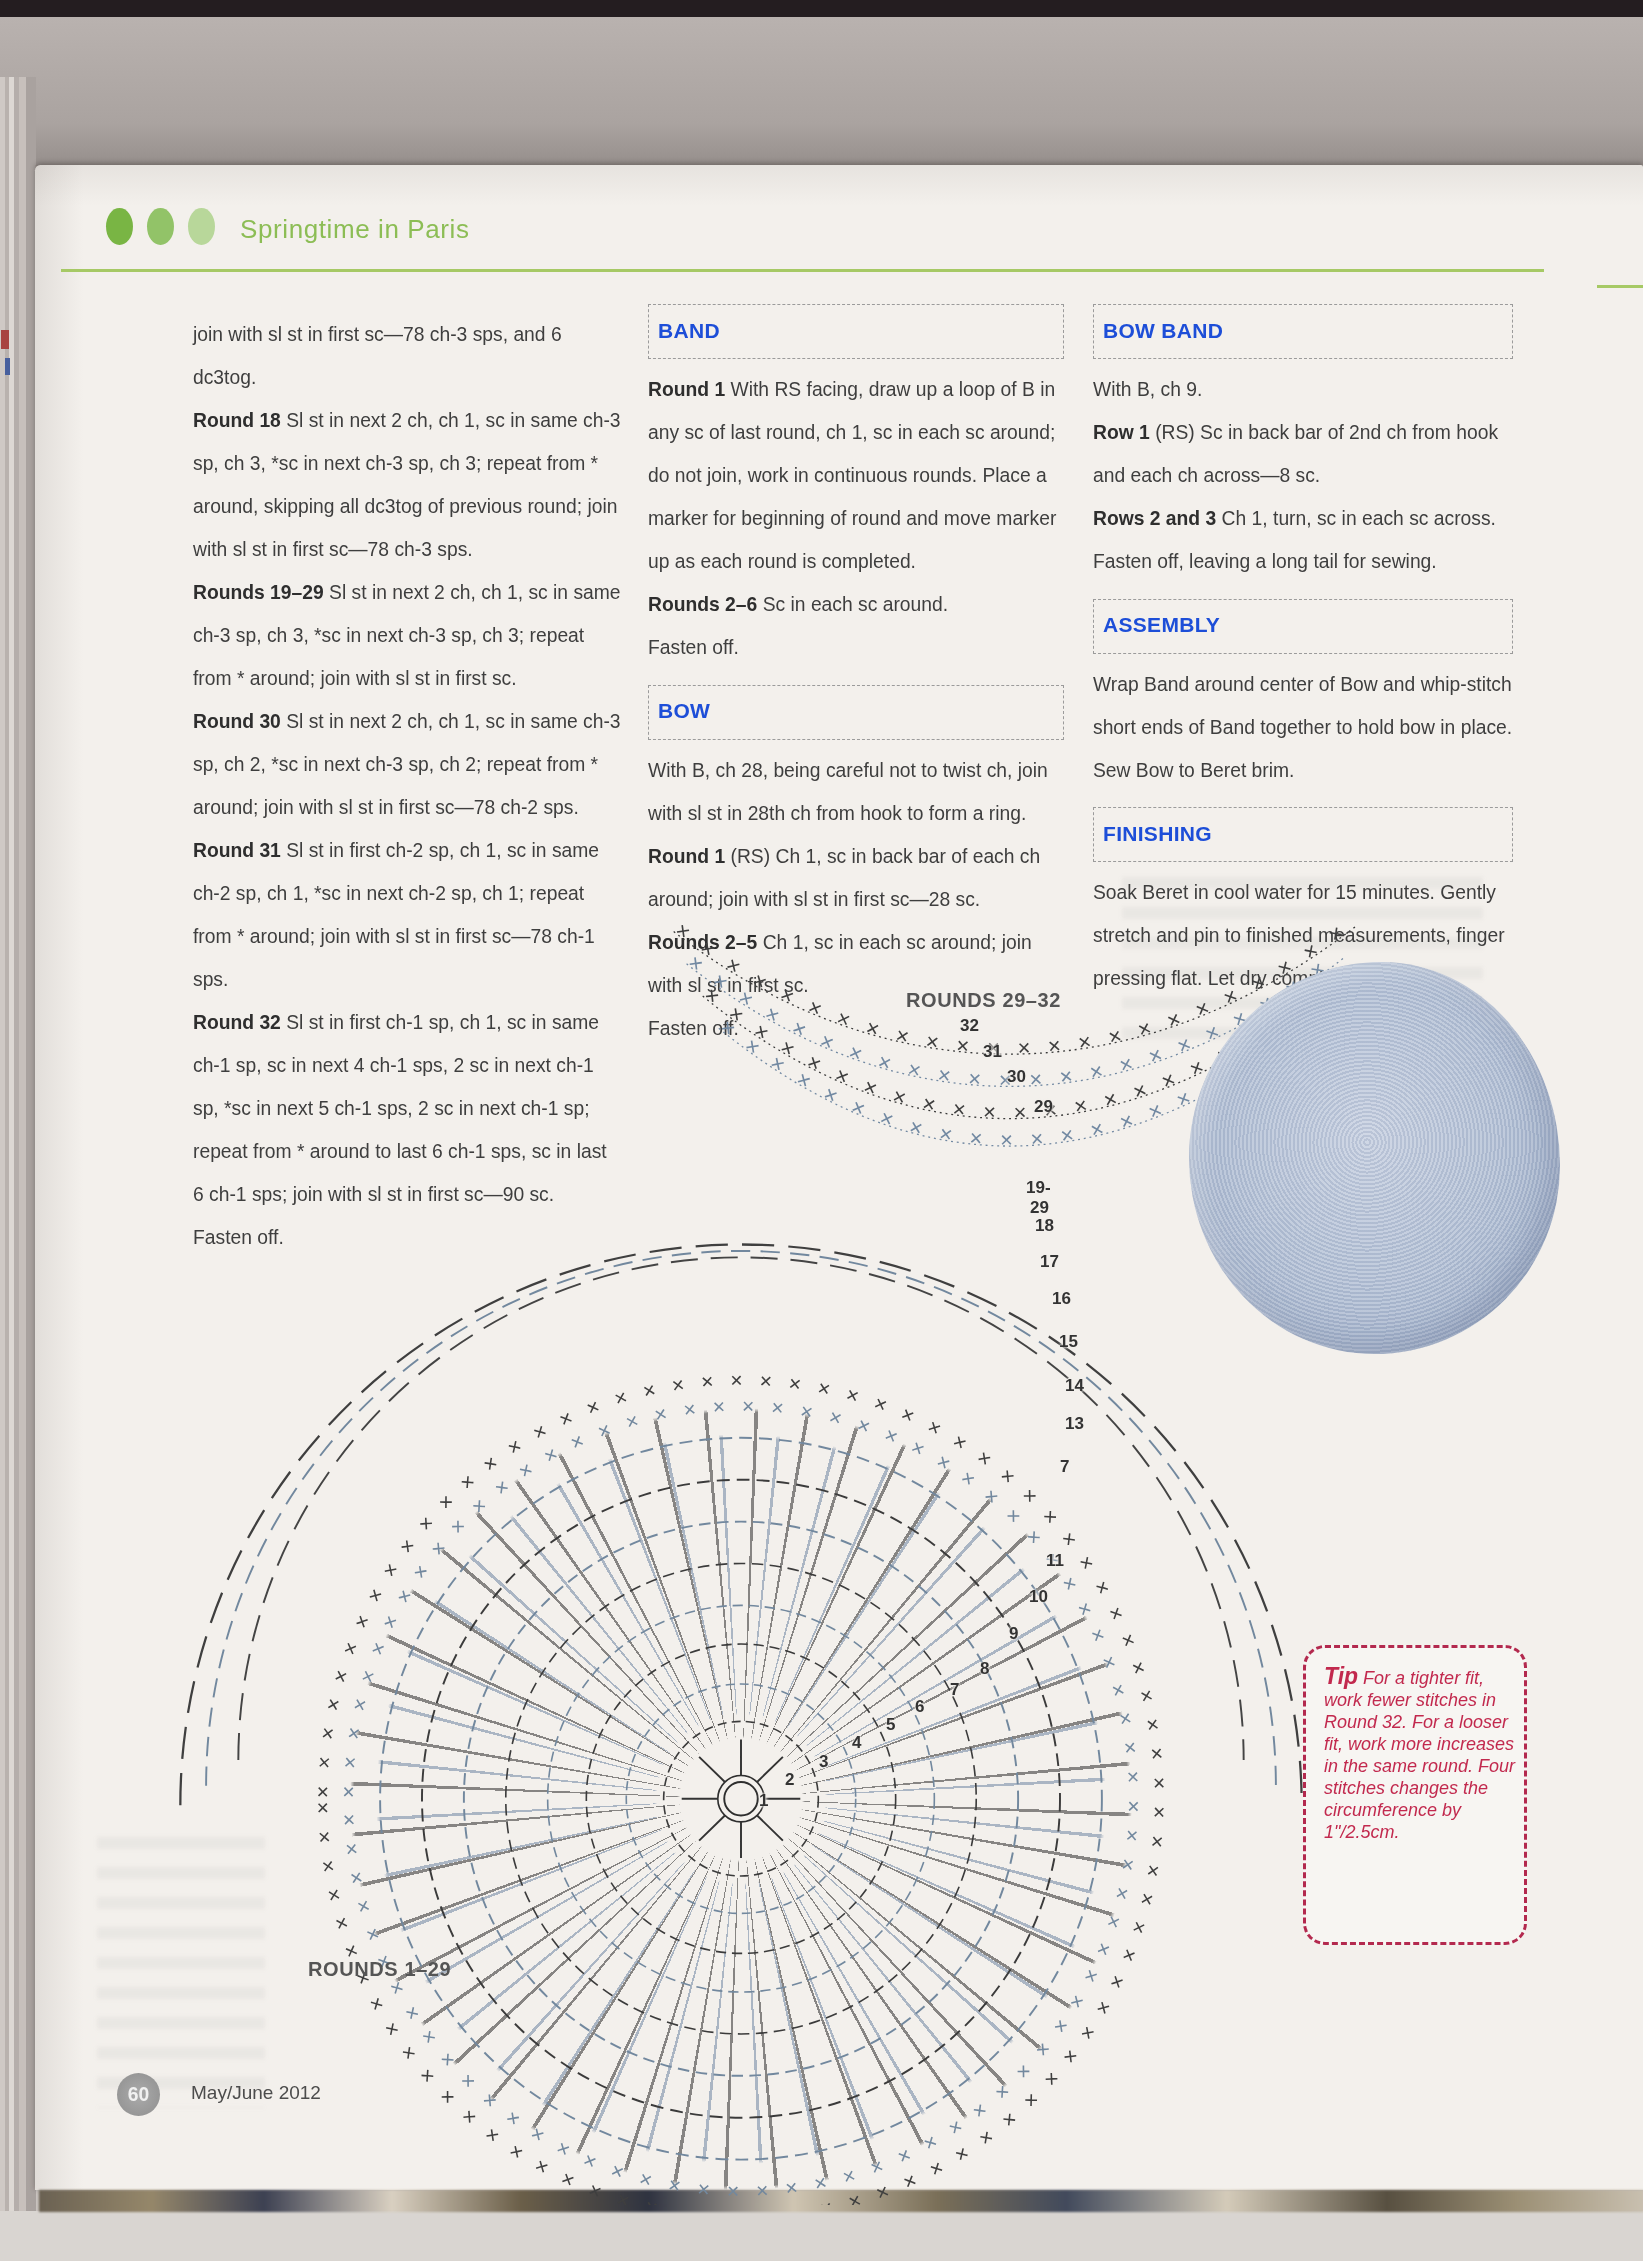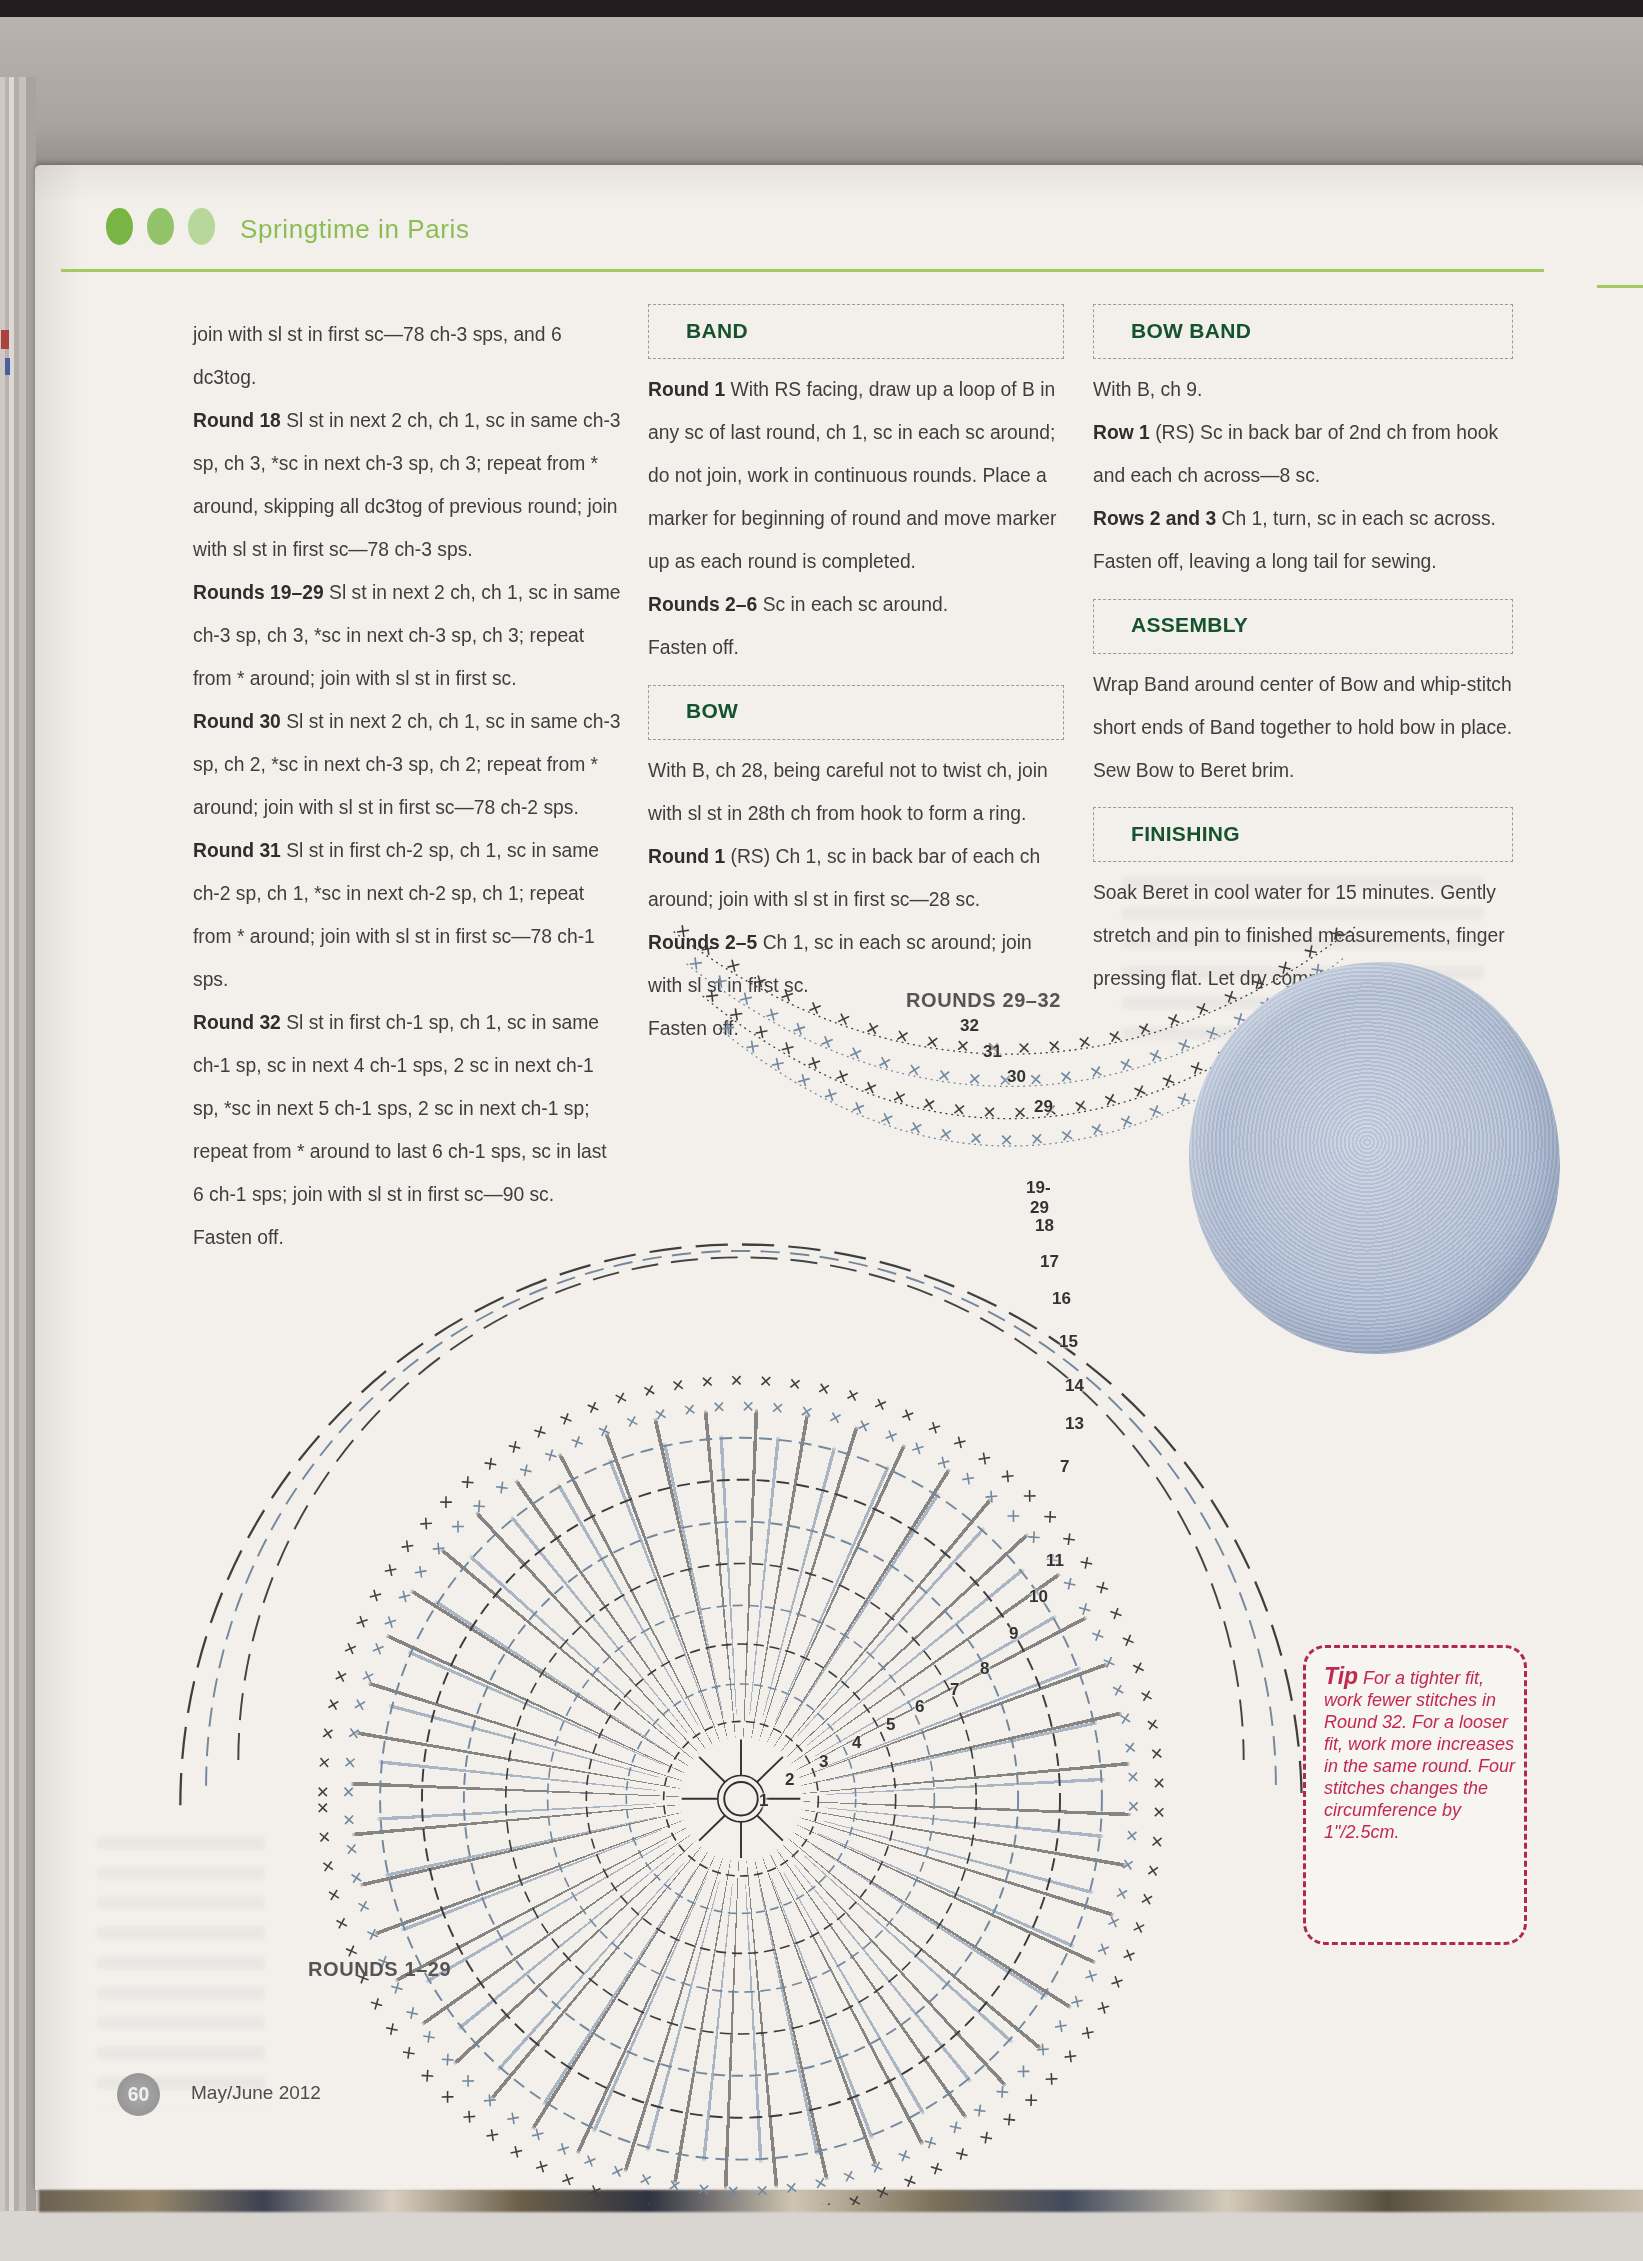--- a/index.html
+++ b/index.html
@@ -32,21 +32,21 @@
   .page-title{z-index:5;font-size:26px;color:#8cbd55;letter-spacing:0.6px;text-align:center;}
   .green-rule{left:61px;top:269px;width:1483px;height:3.2px;background:#a6c965;z-index:5;}
   .green-rule-sliver{left:1597px;top:285px;width:46px;height:3.2px;background:#a6c965;z-index:11;}
 
   
   .col{z-index:5;font-size:19.3px;line-height:43px;color:#3e3e3e;}
   .col p{margin:0;}
   .col b{color:#2e2e2e;}
   .sec-box{border:1.3px dashed #9b9b9b;padding:3.9px 9px 5.2px 9px;margin:0 0 9px 0;}
   .sec-box.mt{margin-top:15.5px;}
-  .sec-title{font-weight:bold;font-size:21px;color:#14532d;letter-spacing:0.3px;margin-left:28px;}
+  .sec-title{font-weight:bold;font-size:21px;color:#1d4ed8;letter-spacing:0.3px;}
   .flower{color:#8bc53f;font-size:19.3px;}
 
   
   .diagram-label{z-index:6;font-weight:bold;font-size:20px;color:#555;letter-spacing:0.6px;}
   .rn{z-index:7;font-size:17px;font-weight:bold;color:#333;
       text-shadow:0 0 3.9px #f2efeb,0 0 3.9px #f2efeb,0 0 1.3px #f2efeb;text-align:right;}
   .rays{z-index:4;pointer-events:none;}
   .rays1{left:161px;top:1096px;width:1160px;height:1109px;
     background:repeating-conic-gradient(from 2deg at 50% 63.4%,rgba(45,45,45,.55) 0 .55deg,transparent .55deg 7.5deg);
     -webkit-mask-image:radial-gradient(circle at 50% 63.4%,transparent 0 61px,#000 64px 387px,transparent 391px);

